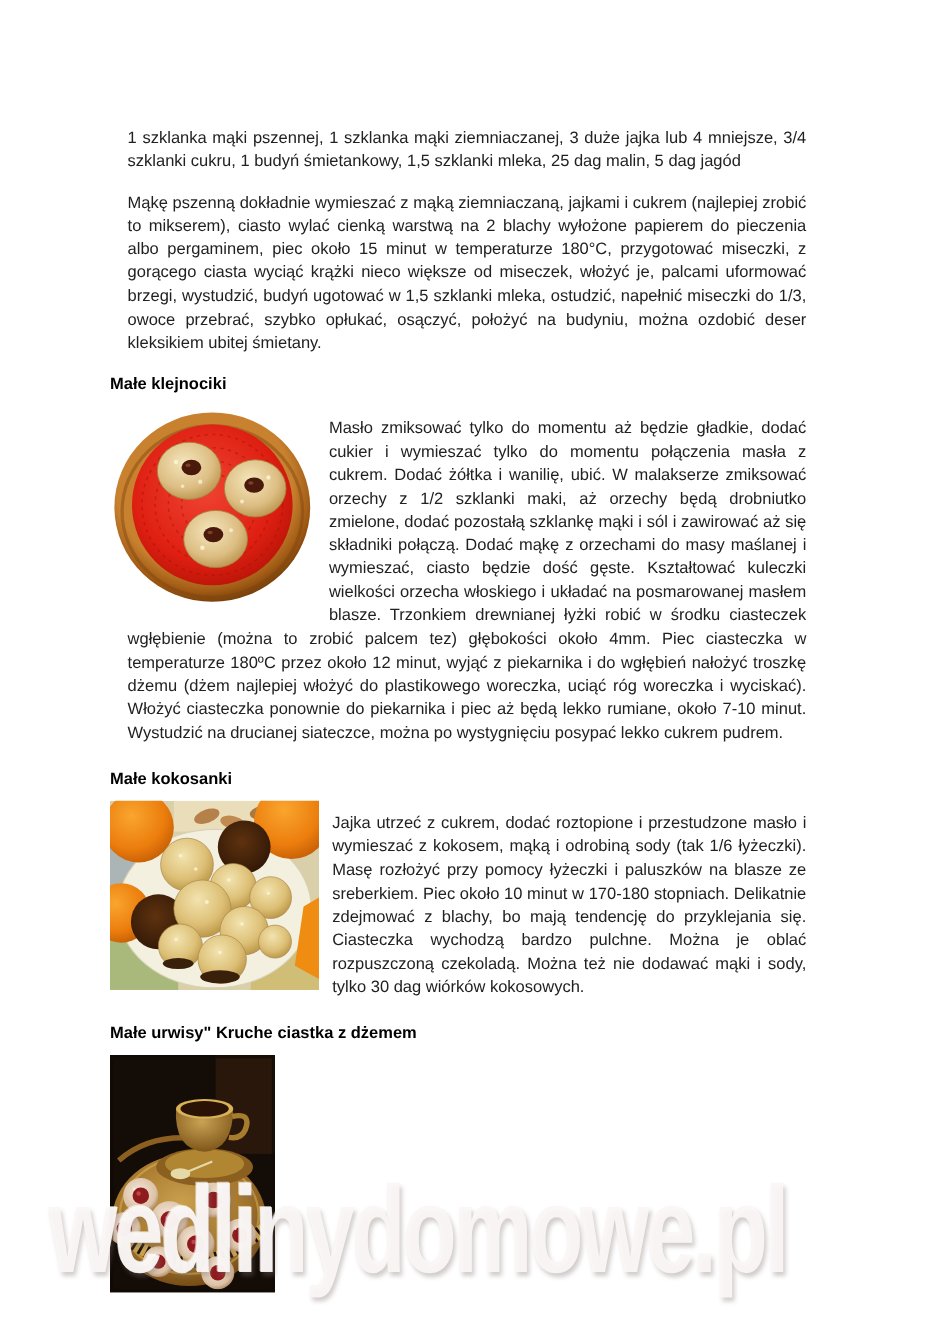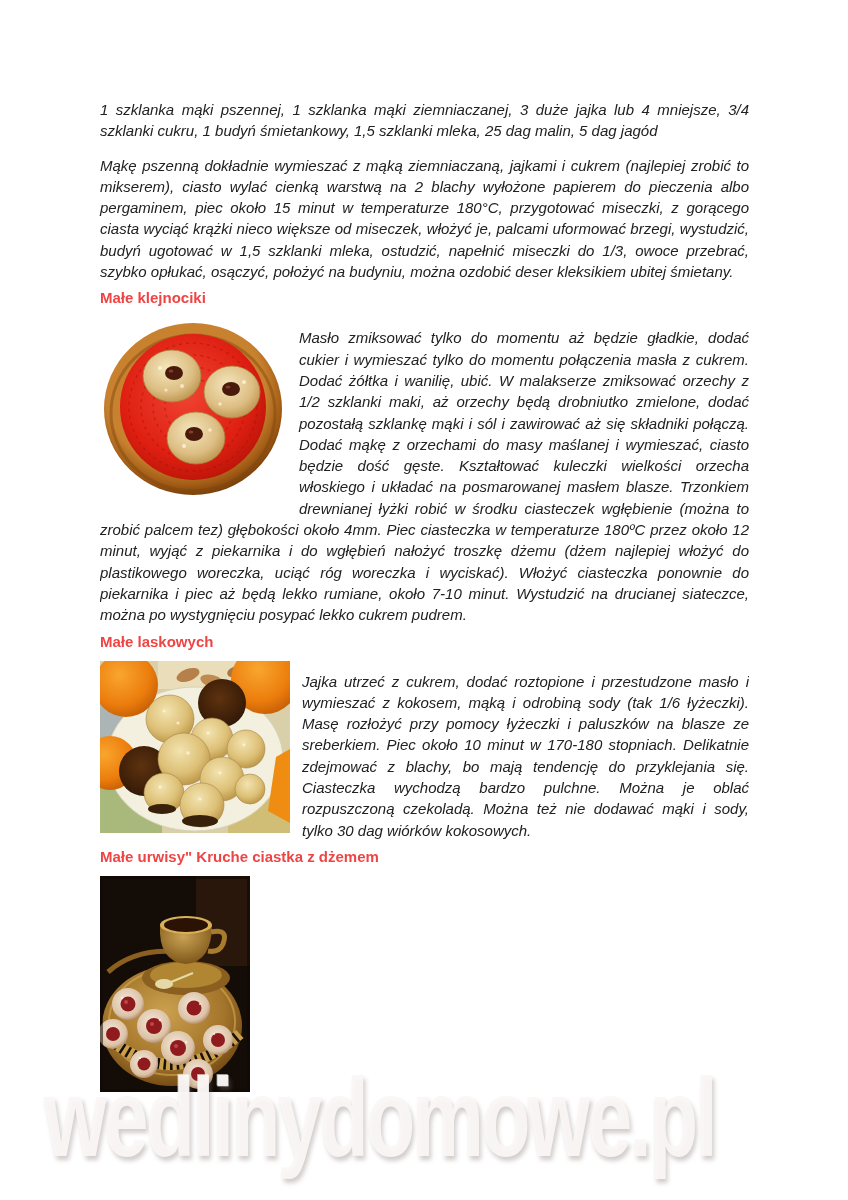--- a/index.html
+++ b/index.html
@@ -2,24 +2,24 @@
 <html><head>
 <meta charset="utf-8">
 <style>
   html,body{margin:0;padding:0;background:#ffffff;}
   .page{
     position:relative;width:848px;height:1200px;margin:0 auto;background:#ffffff;
     overflow:hidden;font-family:"Liberation Sans",sans-serif;font-size:15px;
     line-height:21.3px;color:#212121;
   }
   .content{position:absolute;left:100px;top:99px;width:649px;}
-  .content p{margin:0;text-align:justify;font-style:italic;}
+  .content p{margin:16px;text-align:justify;}
   p.mt{margin-top:13px;}
   h2{
-    font-size:15px;line-height:21px;font-weight:bold;color:#ef4444;
+    font-size:15px;line-height:21px;font-weight:bold;color:#000000;
     margin:5px 0 6px 0;clear:both;text-align:left;
   }
   section.recipe{overflow:hidden;}
   figure{margin:0;padding:0;float:left;}
   figure svg{display:block;}
   .fig1{width:186px;height:180px;margin:2px 13px 5px 0;}
   .fig2{width:190px;height:172px;margin:3px 12px 5px 0;}
   .fig3{width:150px;height:216px;margin:3px 16px 5px 0;}
   .watermark{
     position:absolute;left:44px;top:1062px;z-index:5;white-space:nowrap;
@@ -91,21 +91,21 @@
             <circle cx="84" cy="130" r="2" fill="#fff6da" opacity="0.8"></circle>
               <circle cx="110" cy="114" r="1.8" fill="#fff6da" opacity="0.7"></circle>
             <ellipse cx="94" cy="118" rx="9" ry="7" fill="#49190b"></ellipse>
               <ellipse cx="91" cy="116" rx="2.4" ry="1.6" fill="#8a4a30" opacity="0.8"></ellipse>
           </g>
         </svg>
       </figure>
       <p class="mt">Masło zmiksować tylko do momentu aż będzie gładkie, dodać cukier i wymieszać tylko do momentu połączenia masła z cukrem. Dodać żółtka i wanilię, ubić. W malakserze zmiksować orzechy z 1/2 szklanki maki, aż orzechy będą drobniutko zmielone, dodać pozostałą szklankę mąki i sól i zawirować aż się składniki połączą. Dodać mąkę z orzechami do masy maślanej i wymieszać, ciasto będzie dość gęste. Kształtować kuleczki wielkości orzecha włoskiego i układać na posmarowanej masłem blasze. Trzonkiem drewnianej łyżki robić w środku ciasteczek wgłębienie (można to zrobić palcem tez) głębokości około 4mm. Piec ciasteczka w temperaturze 180ºC przez około 12 minut, wyjąć z piekarnika i do wgłębień nałożyć troszkę dżemu (dżem najlepiej włożyć do plastikowego woreczka, uciąć róg woreczka i wyciskać). Włożyć ciasteczka ponownie do piekarnika i piec aż będą lekko rumiane, około 7-10 minut. Wystudzić na drucianej siateczce, można po wystygnięciu posypać lekko cukrem pudrem.</p>
     </section>
 
-    <h2>Małe laskowych</h2>
+    <h2>Małe kokosanki</h2>
     <section class="recipe">
       <figure class="fig2" role="img" aria-label="Kokosanki, niektóre oblane czekoladą, na białej serwetce wśród mandarynek">
         <svg viewBox="0 0 190 172" width="190" height="172" xmlns="http://www.w3.org/2000/svg">
           <defs>
             <radialGradient id="g2or" cx="40%" cy="34%" r="72%">
               <stop offset="0%" stop-color="#f9a62e"></stop>
                 <stop offset="65%" stop-color="#ec7d0d"></stop>
                 <stop offset="100%" stop-color="#c25c05"></stop>
             </radialGradient>
             <radialGradient id="g2c" cx="42%" cy="34%" r="72%">

